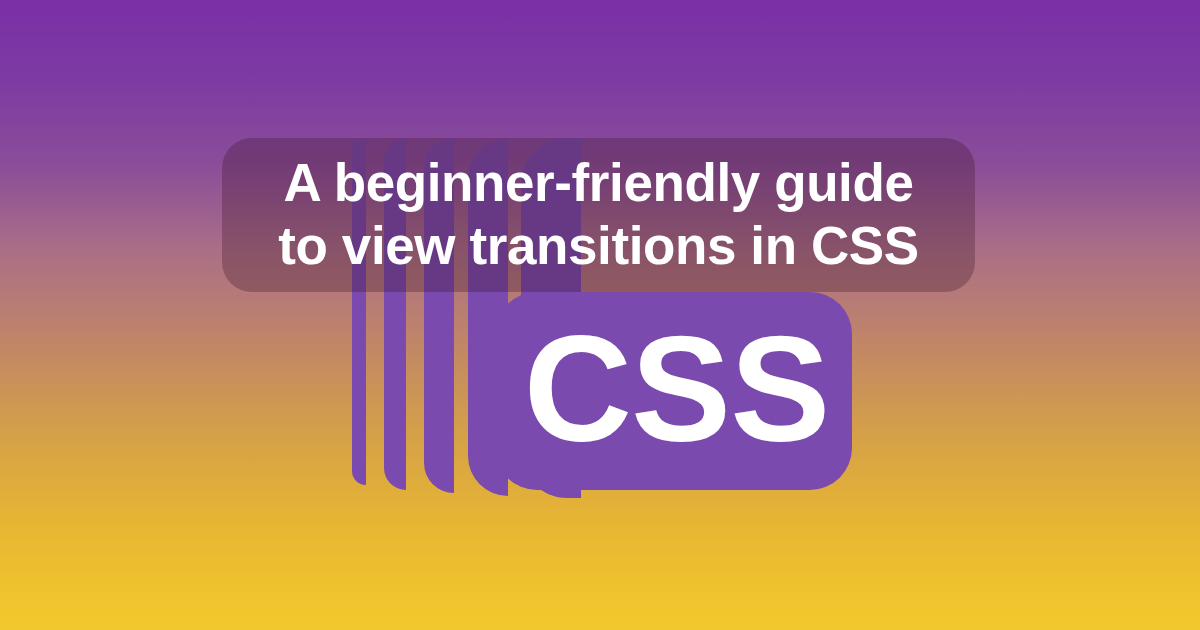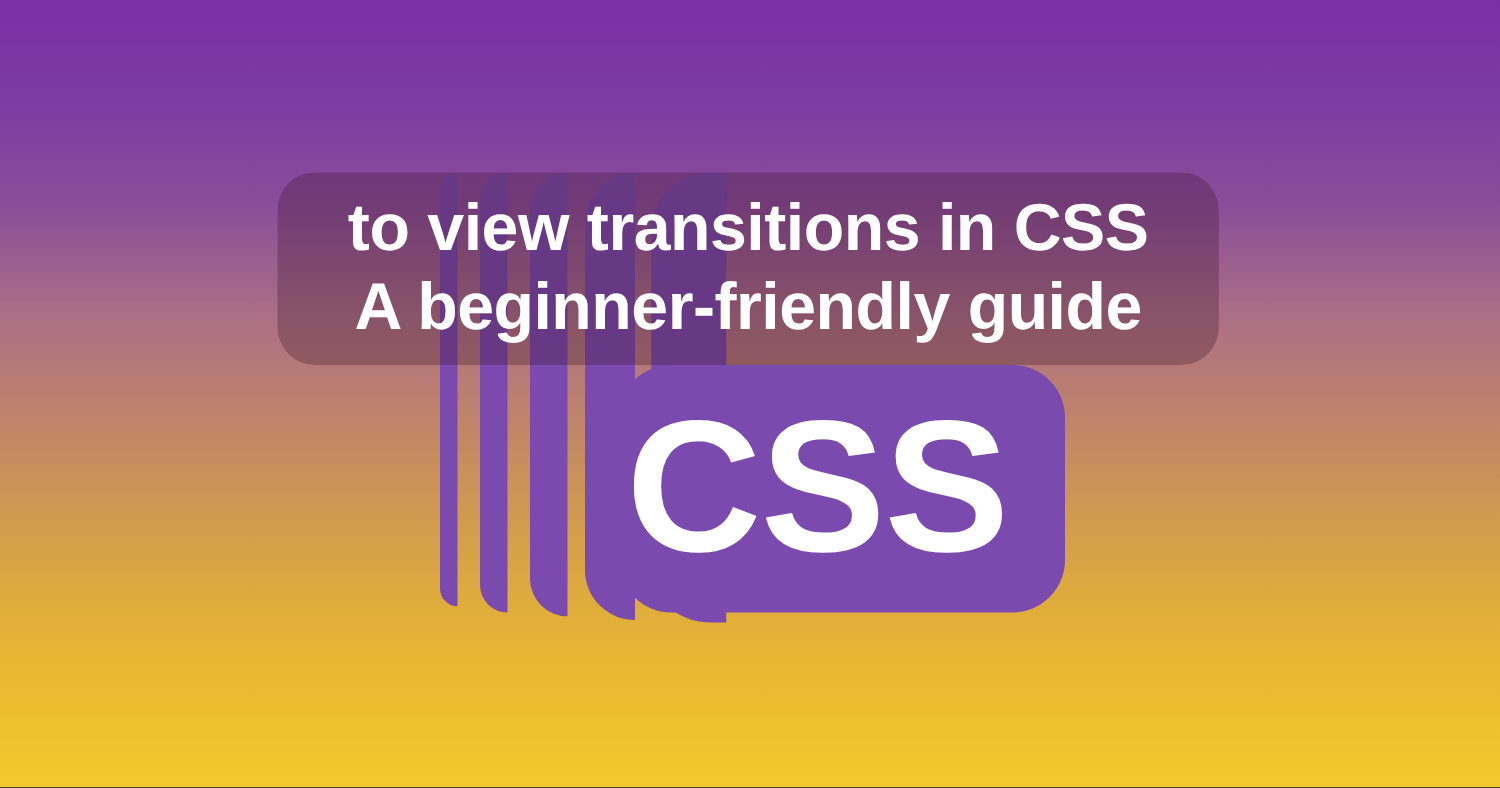--- a/index.html
+++ b/index.html
@@ -50,21 +50,21 @@
   .css-card {
     position: absolute;
     left: 495px;
     top: 292px;
     width: 357px;
     height: 198px;
     background: #7a4aae;
     border-radius: 42px;
     display: flex;
     align-items: center;
-    justify-content: flex-start;
+    justify-content: center;
   }
   .css-card-label {
     color: #ffffff;
     font-size: 150px;
     font-weight: bold;
     letter-spacing: -1px;
     line-height: 1;
     margin-top: -4px;
     margin-left: 6px;
   }
@@ -106,17 +106,17 @@
     <div class="trail-card" style="left: 424px; top: 138px; width: 30px; height: 355px; background: rgb(122, 74, 174); border-top-left-radius: 46px; border-bottom-left-radius: 46px;"></div>
     <div class="trail-card" style="left: 468px; top: 138px; width: 40px; height: 358px; background: rgb(122, 74, 174); border-top-left-radius: 46px; border-bottom-left-radius: 46px;"></div>
     <div class="trail-card" style="left: 521px; top: 138px; width: 60px; height: 360px; background: rgb(122, 74, 174); border-top-left-radius: 46px; border-bottom-left-radius: 46px;"></div>
   </div>
 
   <div class="css-card" style="background: rgb(122, 74, 174); border-radius: 42px;">
     <span class="css-card-label">CSS</span>
   </div>
 
   <div class="title-banner" style="background: rgba(60, 20, 40, 0.3); border-radius: 30px;">
+    <div class="title-line">A beginner-friendly guide</div>
     <div class="title-line">to view transitions in CSS</div>
-    <div class="title-line">A beginner-friendly guide</div>
   </div>
 
 </div>
 
 </body></html>

